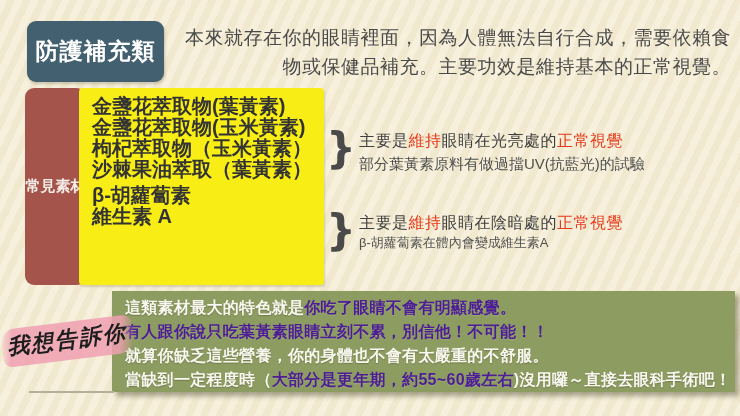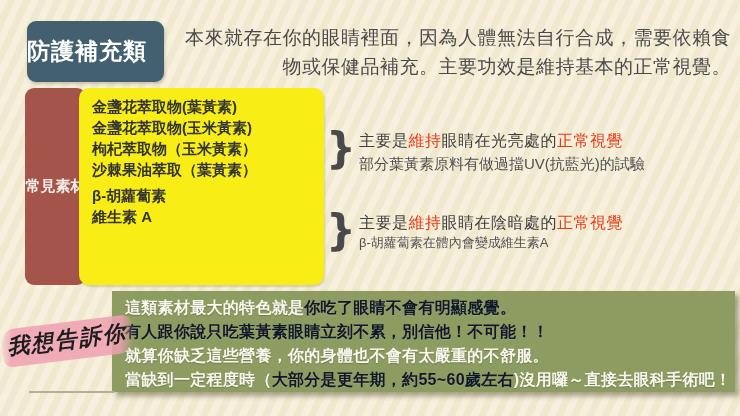--- a/index.html
+++ b/index.html
@@ -8,43 +8,43 @@
   .slide {
     position: relative; width: 740px; height: 416px; overflow: hidden;
     background-color: #f4ecd3;
     background-image: repeating-linear-gradient(115deg,
       rgba(255,255,255,0.20) 0px, rgba(255,255,255,0.20) 7px,
       rgba(214,203,168,0.10) 7px, rgba(214,203,168,0.10) 14px);
   }
   .title-box {
     position: absolute; left: 27px; top: 21px; width: 137px; height: 61px;
     background: #42606f; border-radius: 9px;
-    display: flex; align-items: center; justify-content: flex-start;
+    display: flex; align-items: center; justify-content: center;
     color: #ffffff; font-size: 23px; font-weight: bold; letter-spacing: 1px;
     box-shadow: 1px 2px 3px rgba(80,70,40,0.25);
   }
   .intro {
     position: absolute; left: 177px; top: 23px; width: 554px;
     font-size: 19px; line-height: 29px; color: #4a4a4a; font-weight: 400;
     letter-spacing: 0.5px;
     text-align: right;
   }
   .category-box {
     position: absolute; left: 25px; top: 88px; width: 61px; height: 197px;
     background: #a5544b; border-radius: 9px;
     display: flex; align-items: center; justify-content: center;
     color: #f6efe9; font-size: 15px; font-weight: bold; letter-spacing: 0px;
     white-space: nowrap;
     text-align: center;
   }
   .materials-box {
     position: absolute; left: 79px; top: 88px; width: 245px; height: 197px;
-    background: #f8ee15; border-radius: 10px;
+    background: #f8ee15; border-radius: 4px;
     padding: 8px 12px 6px 13px;
-    font-size: 15px; font-weight: bold; color: #333333; line-height: 21px;
+    font-size: 20px; font-weight: bold; color: #333333; line-height: 21px;
     box-shadow: 1px 2px 2px rgba(120,110,50,0.25);
   }
   .materials-box .group + .group { margin-top: 5px; }
   .materials-box .mat-item { white-space: nowrap; }
   .annotation { position: absolute; left: 326px; }
   .annotation .brace {
     position: absolute; left: 0; top: -6px;
     font-size: 42px; font-weight: bold; color: #4a4a4a; line-height: 48px;
     font-family: "DejaVu Sans", sans-serif;
   }
@@ -59,21 +59,21 @@
   .annotation-2 .note { font-size: 13px; font-weight: 500; }
   .bottom-box {
     position: absolute; left: 112px; top: 291px; width: 623px; height: 101px;
     background: #8d9c61;
     box-shadow: 4px 4px 5px rgba(70,65,35,0.45);
     padding: 5px 0 0 13px;
     font-size: 16px; font-weight: bold; line-height: 24px;
   }
   .bottom-box .note-line { white-space: nowrap; letter-spacing: 0.3px; }
   .bottom-box .white { color: #f8f7f0; text-shadow: 0 1px 1px rgba(60,60,30,0.35); }
-  .bottom-box .blue  { color: #0f172a; text-shadow: 0 1px 1px rgba(255,255,255,0.15); }
+  .bottom-box .blue  { color: #4c1d95; text-shadow: 0 1px 1px rgba(255,255,255,0.15); }
   .handwriting {
     position: absolute; left: 2px; top: 322px; transform: rotate(-7deg);
     font-family: "DejaVu Serif", serif; font-style: italic; font-weight: bold;
     font-size: 22px; color: #1d1d1d; letter-spacing: 2px; white-space: nowrap;
     background: linear-gradient(100deg, rgba(240,160,178,0) 0%, rgba(240,160,178,0.85) 9%, rgba(240,160,178,0.85) 88%, rgba(240,160,178,0) 98%);
     border-radius: 14px 10px 16px 8px;
     padding: 3px 7px 5px 5px;
   }
   .divider {
     position: absolute; left: 29px; top: 391px; width: 85px; height: 2px;

